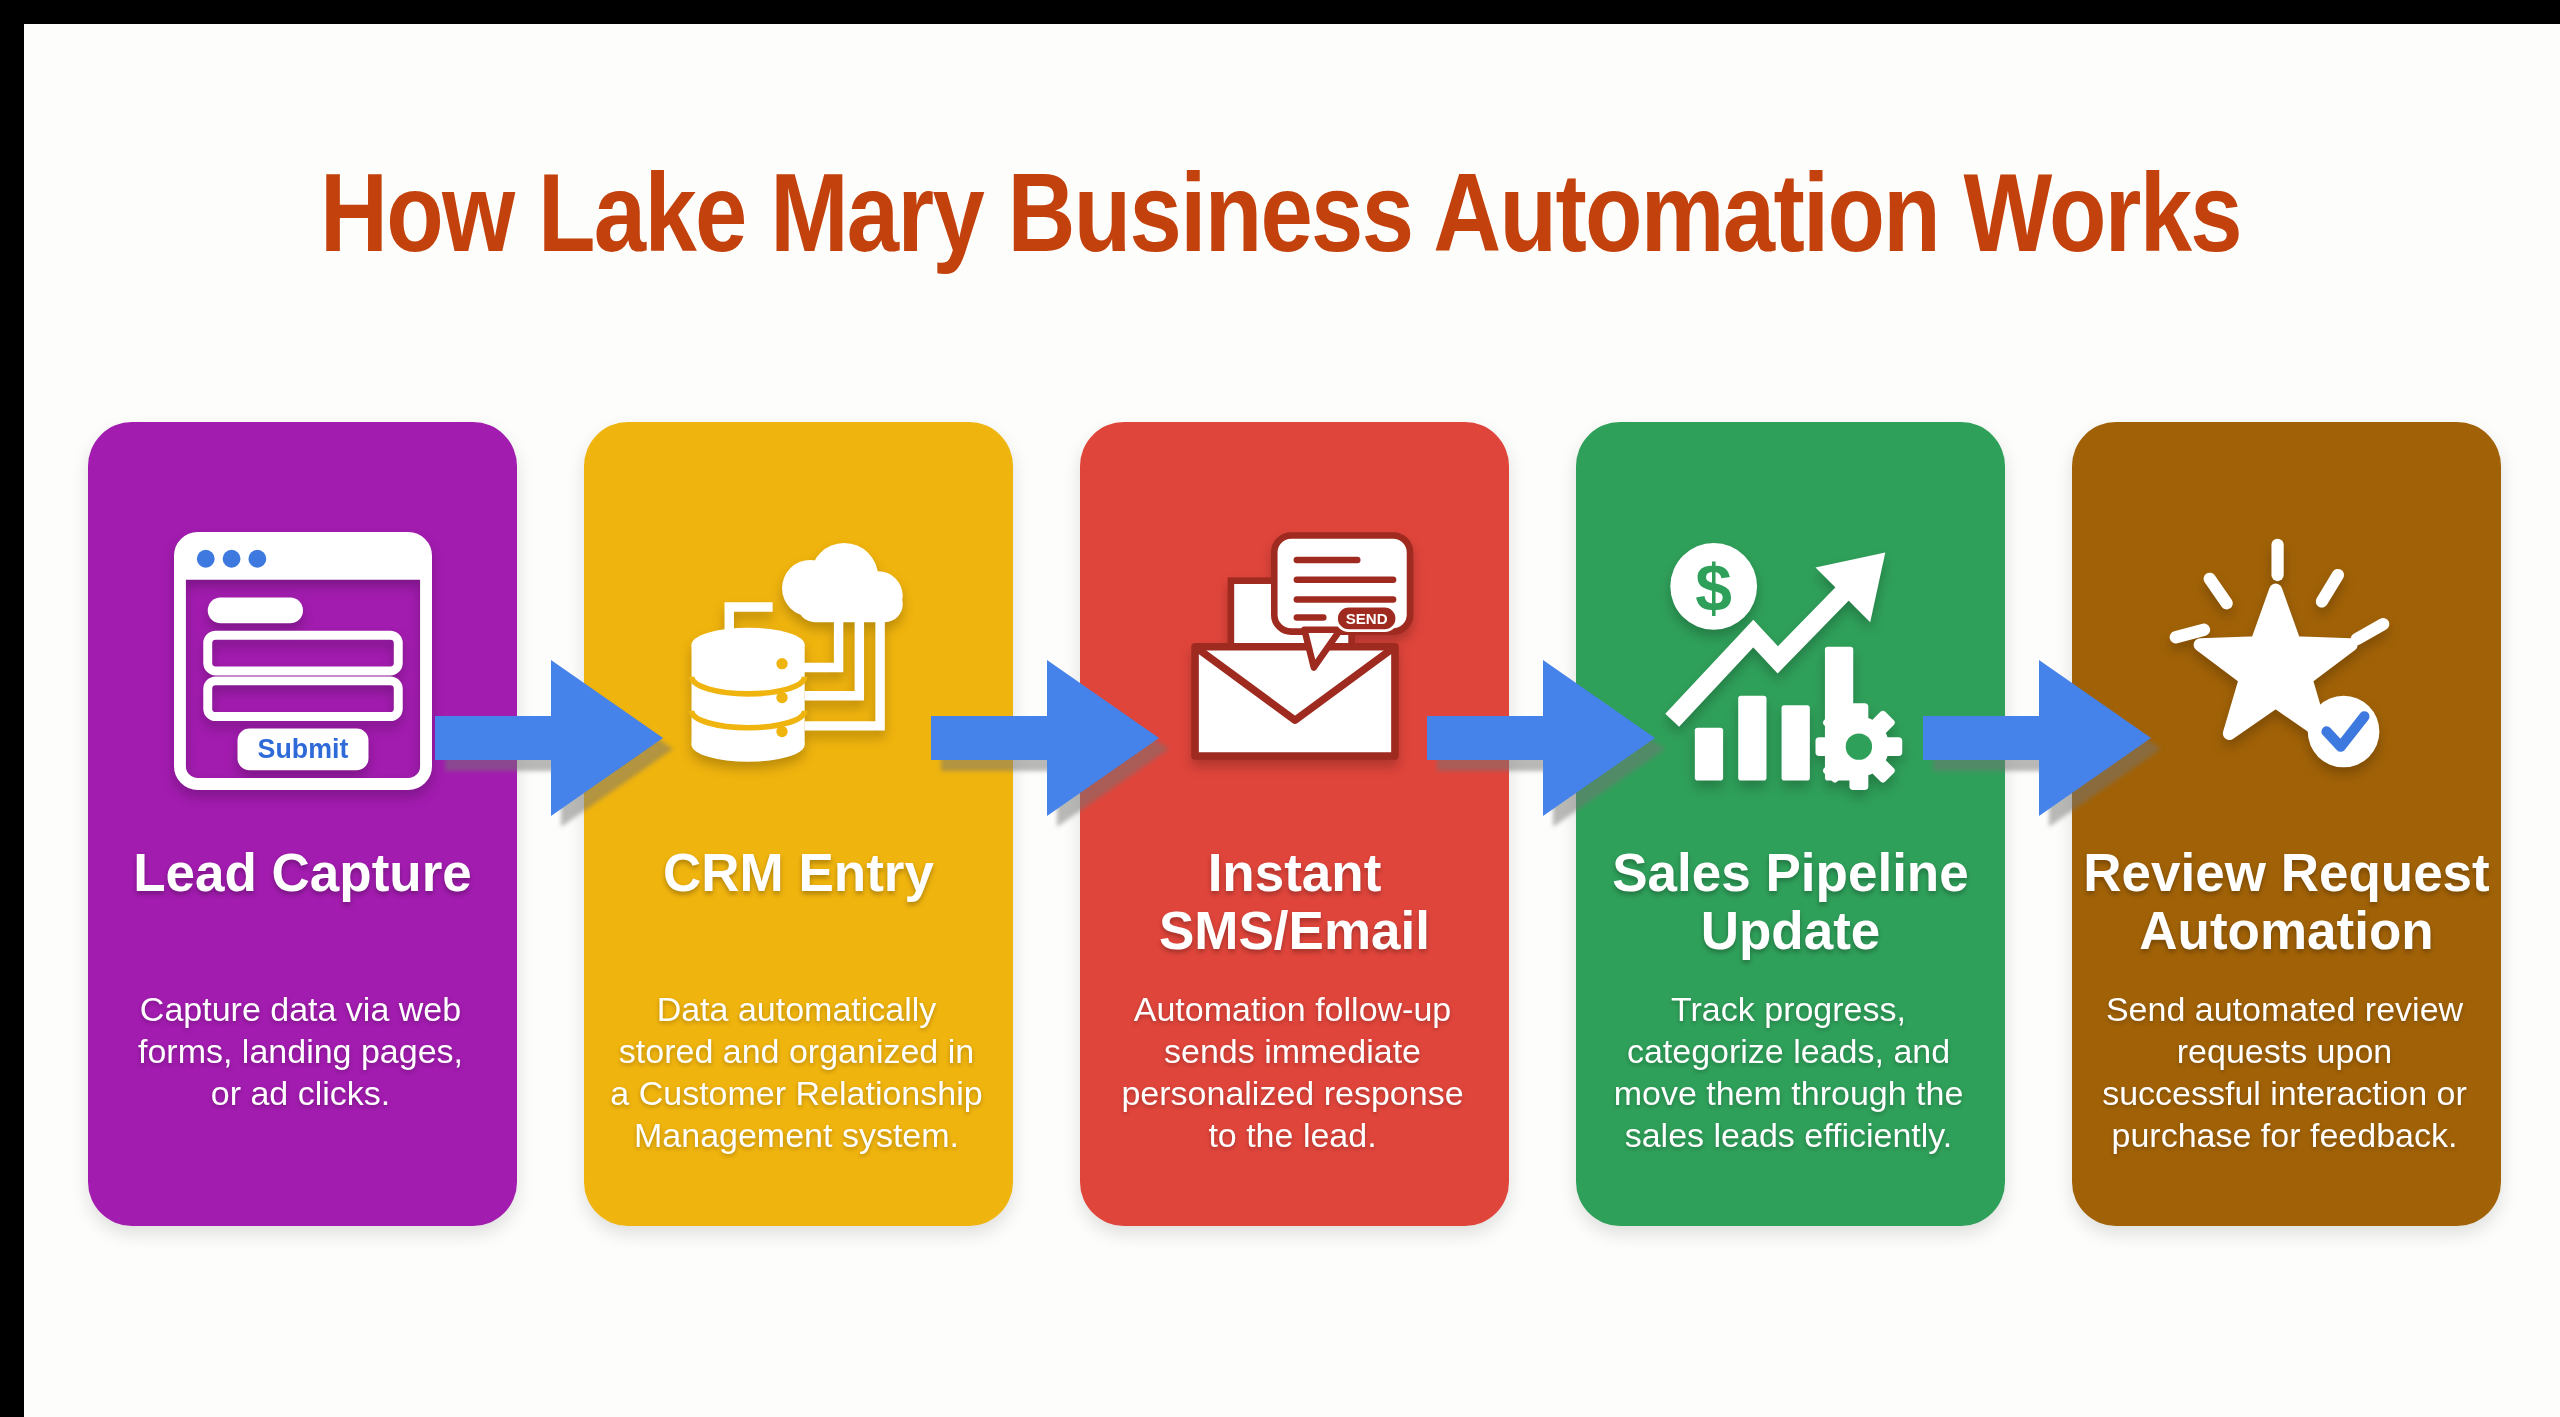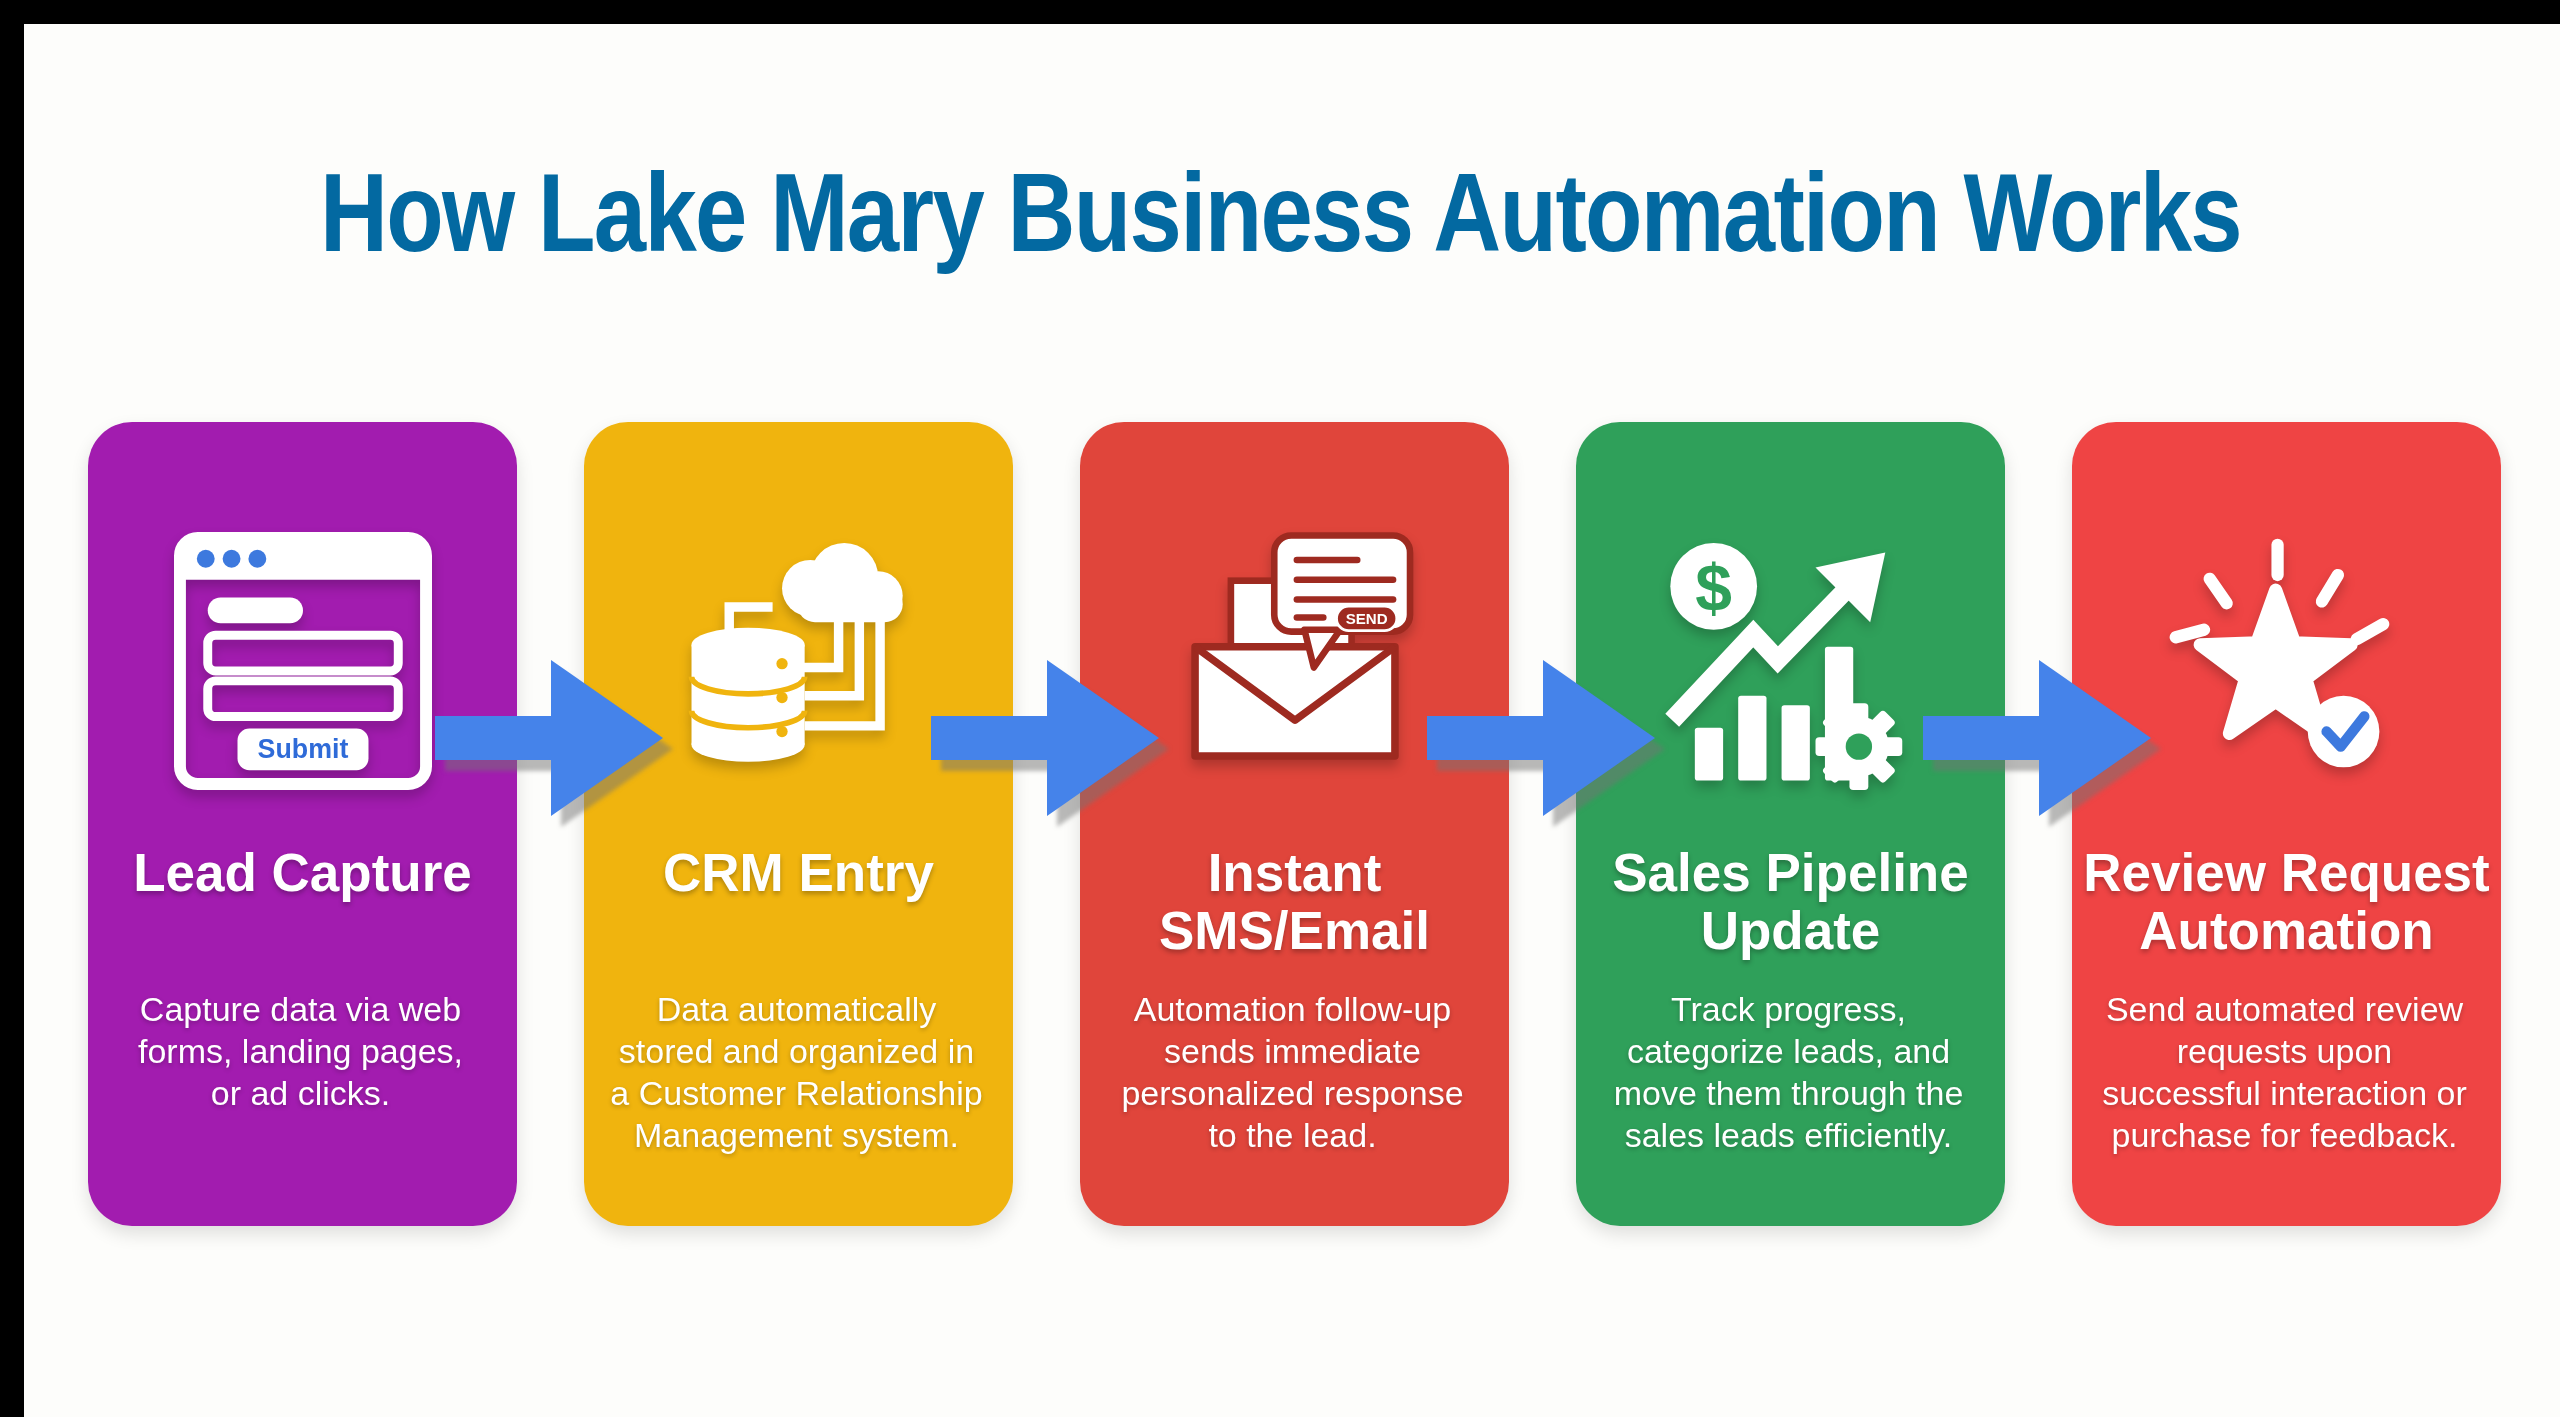--- a/index.html
+++ b/index.html
@@ -47,21 +47,21 @@
   }
   .a1{left:435px;} .a2{left:931px;} .a3{left:1427px;} .a4{left:1923px;}
 </style>
 </head>
 <body>
 
 <div class="canvas" style="background: rgb(253, 253, 251);">
   <div class="bar-top" style="background: rgb(0, 0, 0);"></div>
   <div class="bar-left" style="background: rgb(0, 0, 0);"></div>
 
-  <h1 class="title" style="color: #0369a1;"><span class="squeeze">How Lake Mary Business Automation Works</span></h1>
+  <h1 class="title" style="color: #c2410c;"><span class="squeeze">How Lake Mary Business Automation Works</span></h1>
 
   <div class="cards">
 
     <div class="card" style="background: #a21caf; text-decoration: underline;">
       <div class="icon-wrap">
         <svg width="258" height="258" viewBox="0 0 260 260">
           <rect x="6" y="6" width="248" height="248" rx="18" fill="none" stroke="#fff" stroke-width="12"></rect>
           <path d="M6 24 a18 18 0 0 1 18 -18 h212 a18 18 0 0 1 18 18 v24 h-248 z" fill="#fff"></path>
           <circle cx="32" cy="27" r="9" fill="#3d79de"></circle>
           <circle cx="58" cy="27" r="9" fill="#3d79de"></circle>
@@ -169,21 +169,21 @@
         </svg>
       </div>
       <h2 class="card-title">Sales Pipeline
 Update</h2>
       <p class="card-body">Track progress,
 categorize leads, and
 move them through the
 sales leads efficiently.</p>
     </div>
 
-    <div class="card" style="background: #ef4444;">
+    <div class="card" style="background: #a16207;">
       <div class="icon-wrap">
         <svg width="264" height="264" viewBox="0 0 280 280">
           <g stroke="#fff" stroke-width="13" stroke-linecap="round">
             <line x1="22" y1="118" x2="52" y2="110"></line>
             <line x1="58" y1="56" x2="76" y2="82"></line>
             <line x1="130" y1="20" x2="130" y2="52"></line>
             <line x1="194" y1="52" x2="177" y2="80"></line>
             <line x1="242" y1="104" x2="214" y2="120"></line>
           </g>
           <polygon points="128,68 148,124 208,126 160,162 177,220 128,186 79,220 96,162 48,126 108,124" fill="#fff" stroke="#fff" stroke-width="14" stroke-linejoin="round"></polygon>

